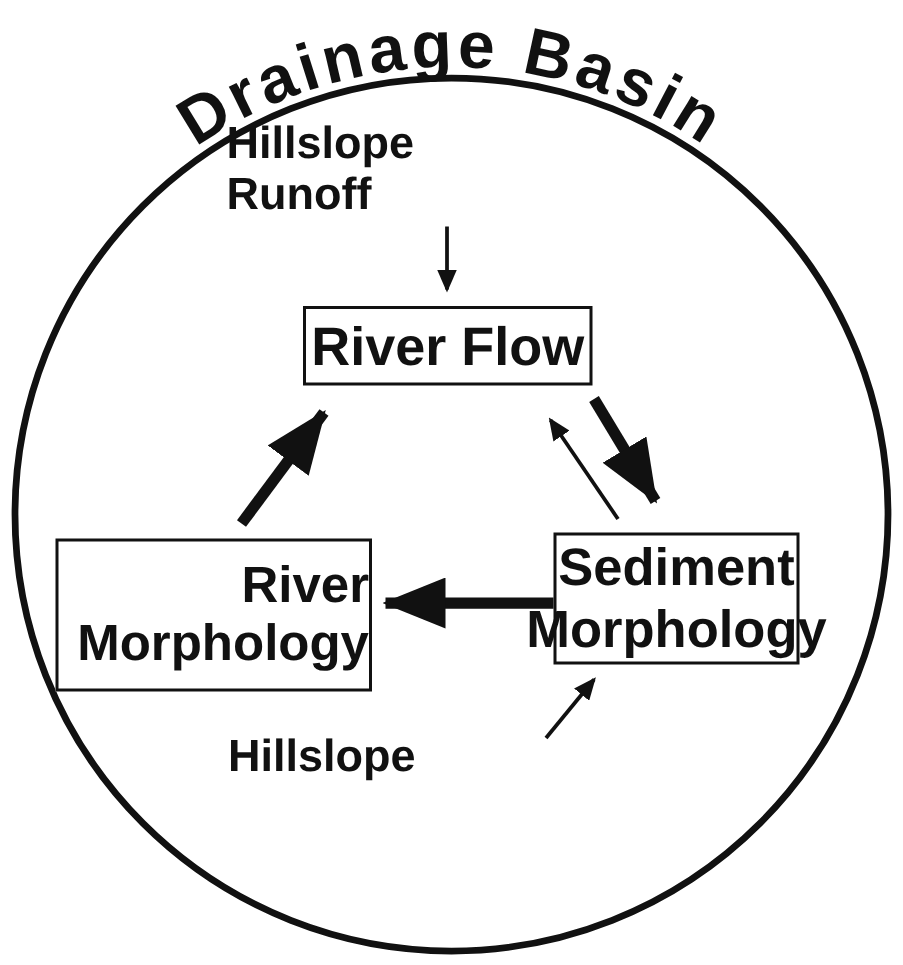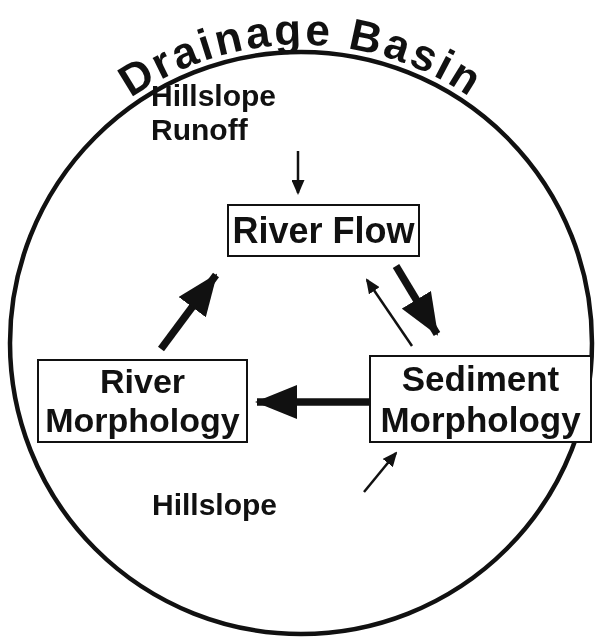--- a/index.html
+++ b/index.html
@@ -43,29 +43,29 @@
     background: #ffffff;
     display: flex;
     flex-direction: column;
     align-items: center;
     justify-content: center;
     text-align: center;
     font-weight: 700;
     color: #111111;
   }
   .node-river-flow {
-    left: 227px; top: 204px; width: 193px; height: 53px;
+    left: 202px; top: 204px; width: 193px; height: 53px;
     font-size: 36px; line-height: 40px;
   }
   .node-river-morphology {
-    left: 37px; top: 359px; width: 211px; height: 84px;
-    font-size: 34px; line-height: 39px;
+    left: 37px; top: 359px; width: 211px; height: 102px;
+    font-size: 34px; line-height: 39px; align-items: flex-end;
   }
   .node-sediment-transport {
-    left: 369px; top: 355px; width: 223px; height: 88px;
+    left: 369px; top: 355px; width: 164px; height: 88px;
     font-size: 35px; line-height: 41px;
   }
   .label-runoff  { left: 151px; top: 79px;  }
   .label-erosion { left: 152px; top: 488px; }
 </style>
 </head>
 <body>
 
 <div class="stage">
 

